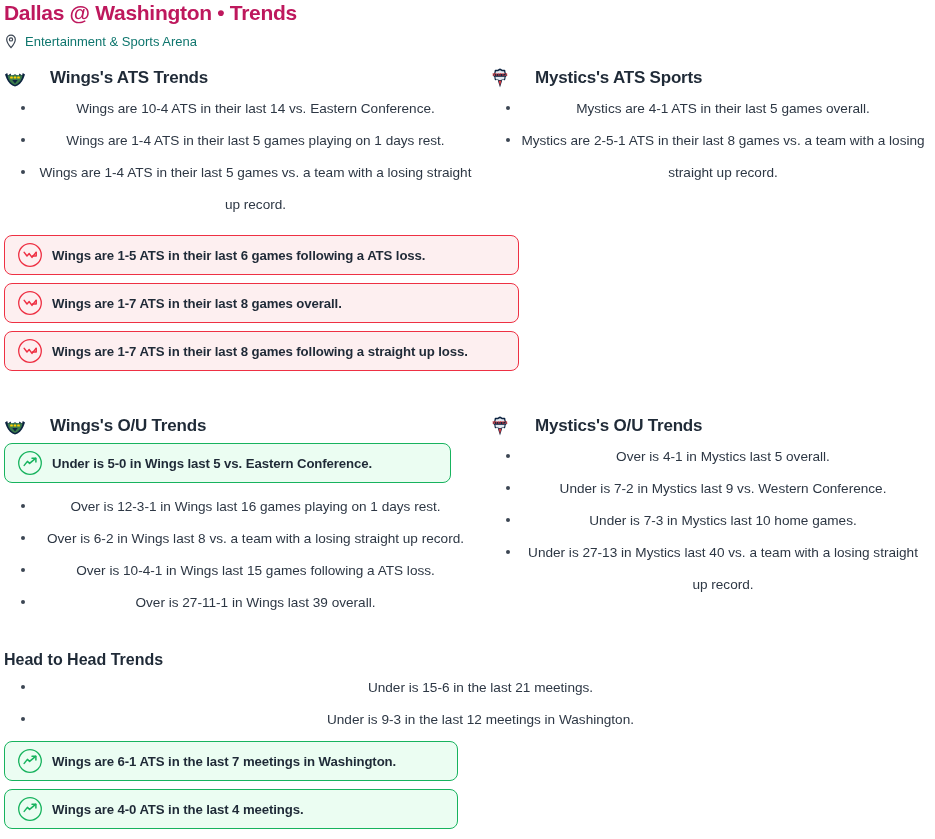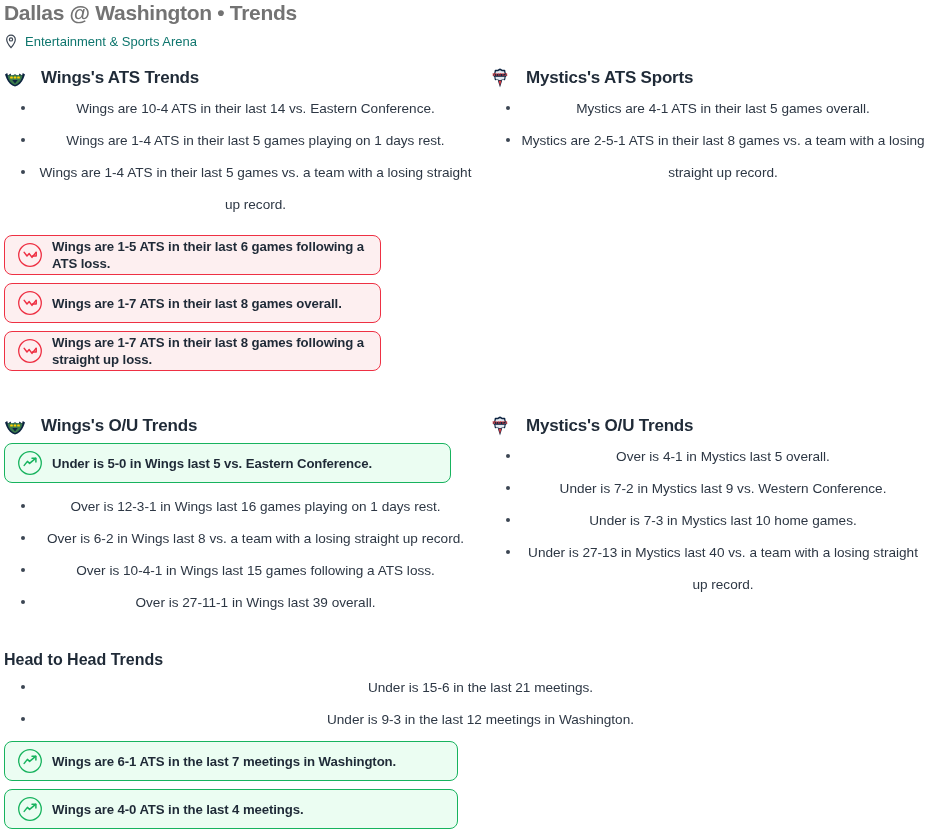--- a/index.html
+++ b/index.html
@@ -18,21 +18,21 @@
   }
 
   
   .page-header {
     padding: 0 0 0 4px;
   }
   .page-title {
     font-size: 21px;
     font-weight: bold;
     letter-spacing: -0.3px;
-    color: #737373;
+    color: #be185d;
     margin: 0;
     padding-top: 1px;
     line-height: 24px;
     white-space: nowrap;
   }
   .venue-row {
     display: flex;
     align-items: center;
     gap: 7px;
     margin-top: 8px;
@@ -49,21 +49,21 @@
   .columns {
     display: flex;
     margin-top: 16px;
   }
   .col-left { width: 485px; flex: 0 0 485px; padding-left: 4px; }
   .col-right { width: 450px; flex: 0 0 450px; padding-left: 4px; }
 
   .section-head {
     display: flex;
     align-items: center;
-    gap: 15px;
+    gap: 24px;
     height: 22px;
     margin: 0 0 4px 0;
   }
   .section-title {
     font-size: 17px;
     font-weight: bold;
     color: #1f2a37;
     letter-spacing: -0.2px;
     line-height: 22px;
     white-space: nowrap;
@@ -113,21 +113,21 @@
     border-color: #17b35e;
   }
   .callout .cicon { flex: 0 0 26px; width: 26px; height: 26px; display:block; margin-right: 9px; }
   .callout .ctext {
     font-size: 13.2px;
     font-weight: bold;
     color: #1f2a37;
     line-height: 17px;
     letter-spacing: -0.1px;
   }
-  .w-ats { width: 377px; }
+  .w-ats { width: 515px; }
   .w-ou  { width: 447px; }
   .w-h2h { width: 454px; }
 
   .ats-block { min-height: 262px; }
   .ou-gap { height: 36px; }
 
   .ou-section { margin-top: 0; }
 
   
   .h2h {

